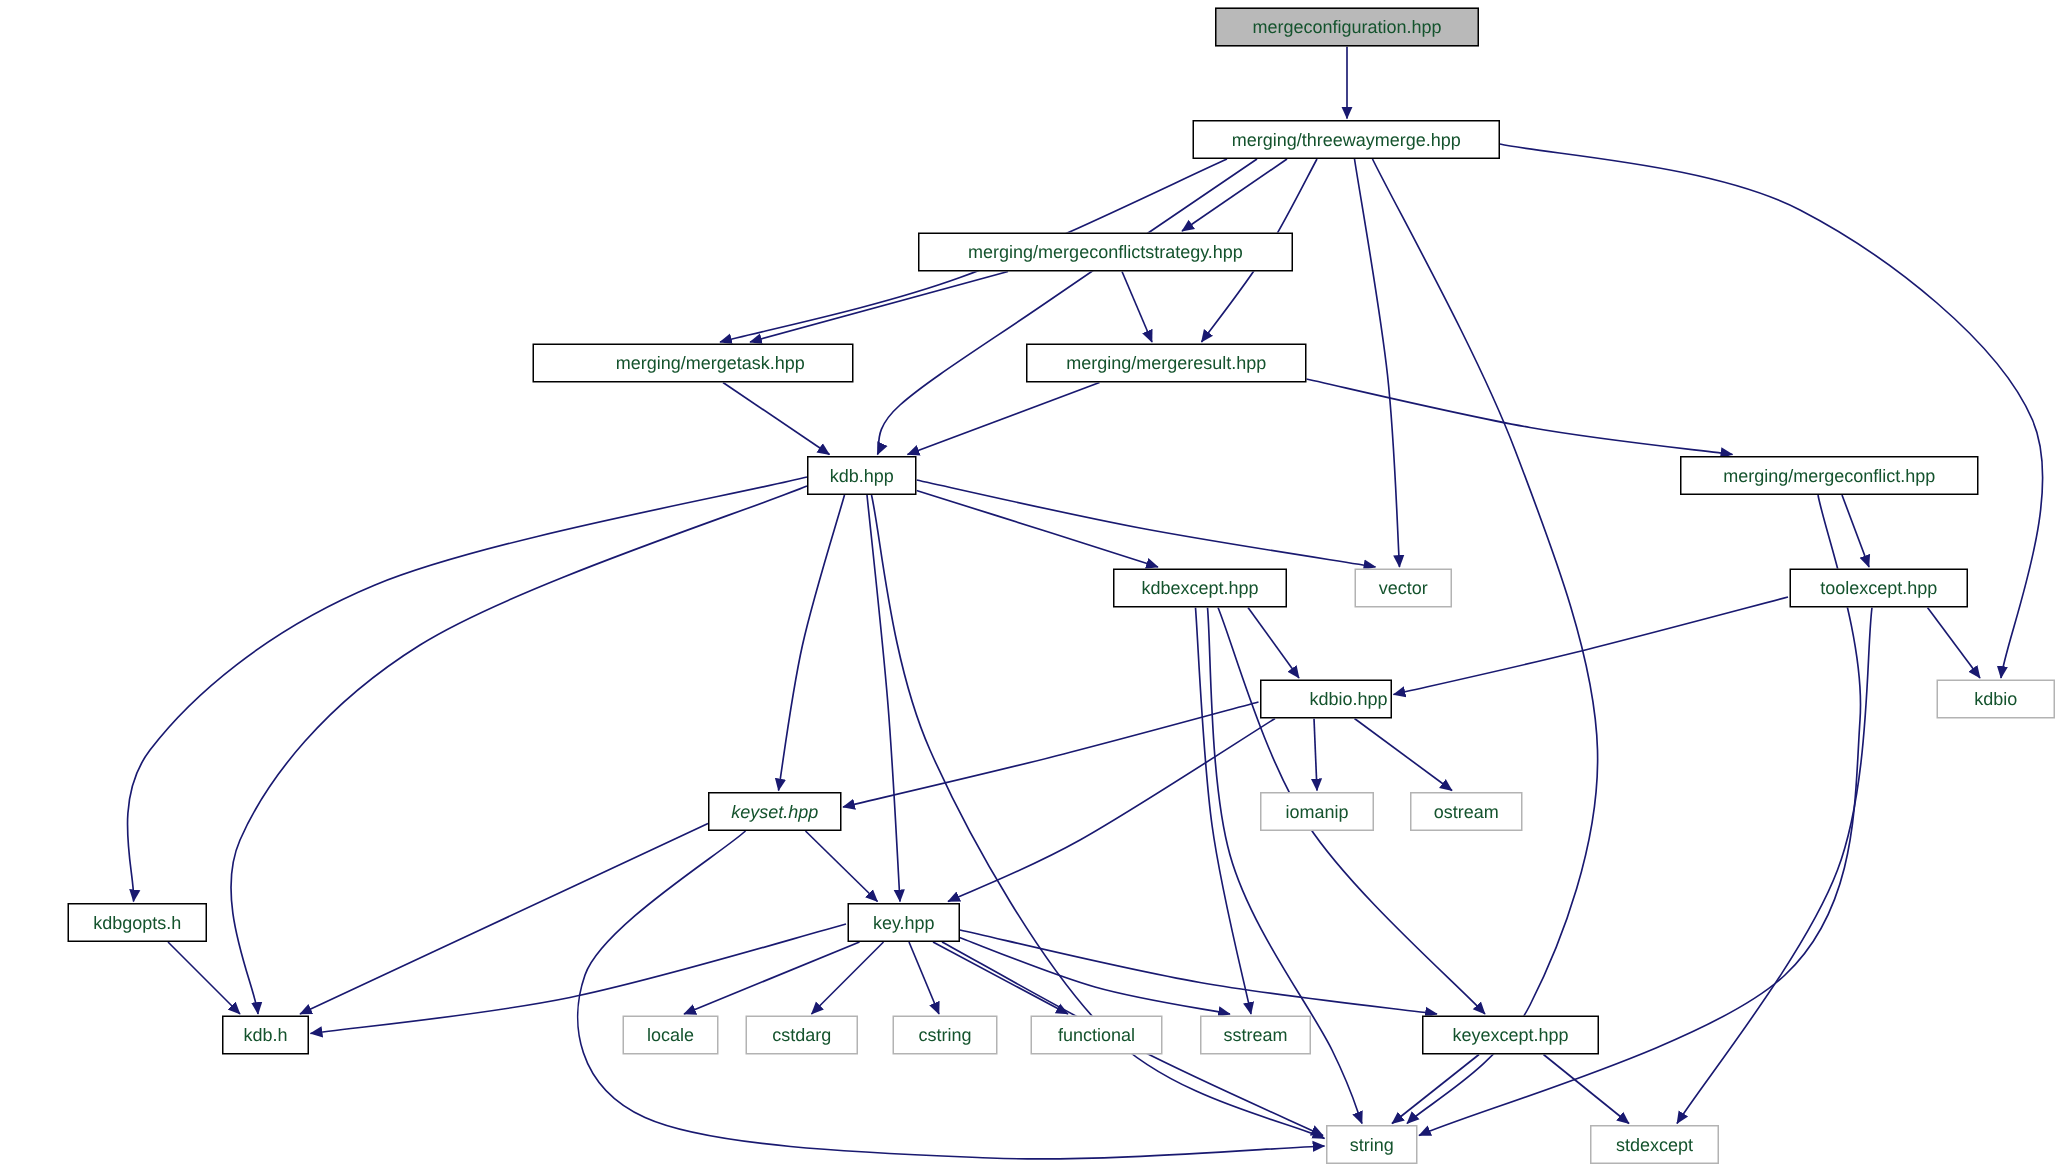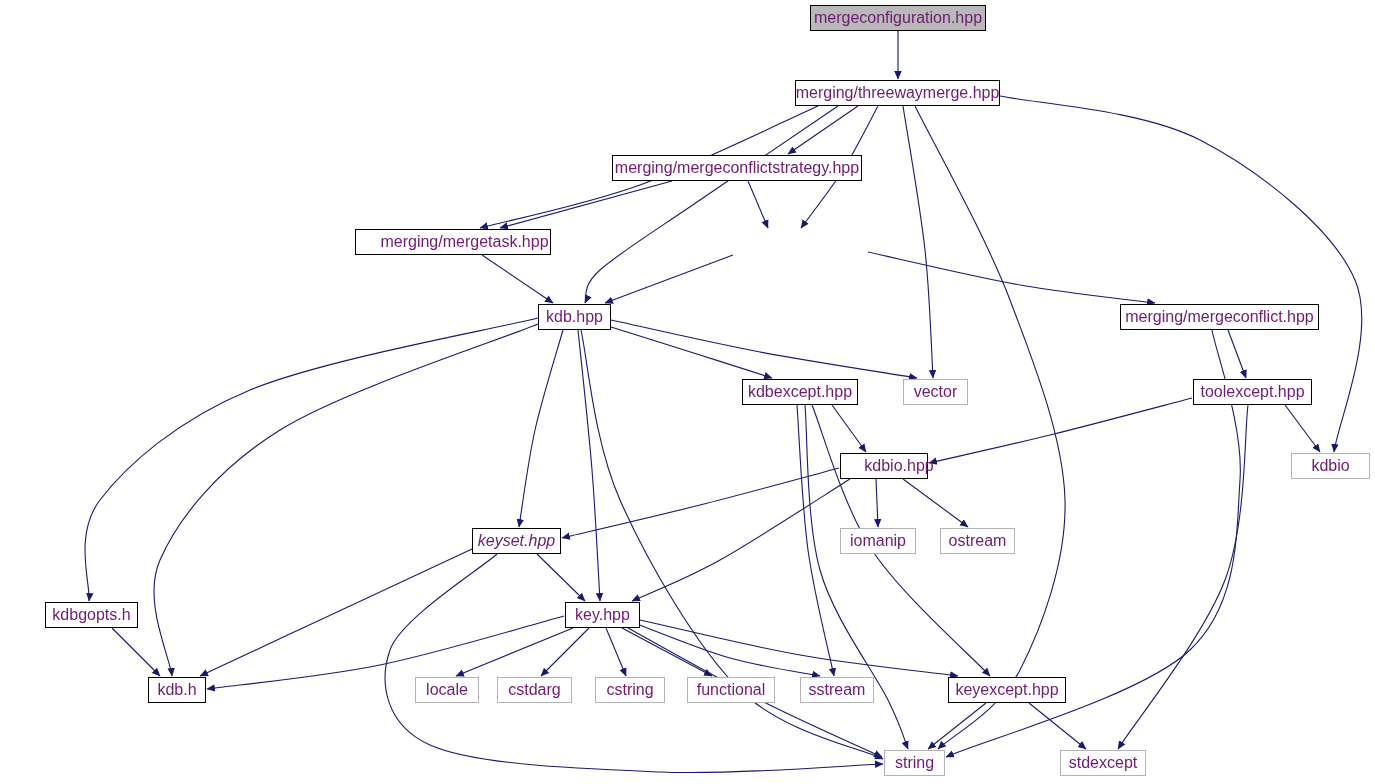--- a/index.html
+++ b/index.html
@@ -29,22 +29,22 @@
     height: 784px;
   }
   .node {
     position: absolute;
     box-sizing: border-box;
     display: flex;
     align-items: center;
     justify-content: center;
     background: #ffffff;
     border: 1px solid #000000;
-    color: #701a75;
-    font-size: 16px;
+    color: #14532d;
+    font-size: 12px;
     line-height: 1;
     white-space: nowrap;
     cursor: pointer;
   }
   .node.external {
     border-color: #b3b3b3;
     cursor: default;
   }
   .node.root {
     background: #b9b9b9;
@@ -109,21 +109,22 @@
         <path d="M637,624 C652.5,629.6666666666666 699.5,649.3333333333334 730,658 C760.5,666.6666666666666 805,673 820,676" fill="none" stroke="#191970" stroke-width="1.1" marker-end="url(#arrowhead)"></path>
         <path d="M986,703 L928,749" fill="none" stroke="#191970" stroke-width="1.1" marker-end="url(#arrowhead)"></path>
         <path d="M1029,703 L1086,749" fill="none" stroke="#191970" stroke-width="1.1" marker-end="url(#arrowhead)"></path>
         <path d="M112,628 L160,676" fill="none" stroke="#191970" stroke-width="1.1" marker-end="url(#arrowhead)"></path>
       </g>
   </svg>
   <div class="node-layer">
       <div class="node root" style="left: 810px; top: 5px; width: 176px; height: 26px;">mergeconfiguration.hpp</div>
       <div class="node project" style="left: 795px; top: 80px; width: 205px; height: 26px;">merging/threewaymerge.hpp</div>
       <div class="node project" style="left: 612px; top: 155px; width: 250px; height: 26px;">merging/mergeconflictstrategy.hpp</div>
-      <div class="node project" style="left: 355px; top: 229px; width: 196px; height: 26px; padding-left: 23px;">merging/mergetask.hpp</div>
+      <div class="node project" style="left: 355px; top: 229px; width: 214px; height: 26px; padding-left: 23px;">merging/mergetask.hpp</div>
+      <div class="node project" style="left: 684px; top: 229px; width: 187px; height: 26px;">merging/mergeresult.hpp</div>
       <div class="node project" style="left: 538px; top: 304px; width: 73px; height: 26px; text-align: center;">kdb.hpp</div>
       <div class="node project" style="left: 1120px; top: 304px; width: 199px; height: 26px;">merging/mergeconflict.hpp</div>
       <div class="node project" style="left: 742px; top: 379px; width: 116px; height: 26px; text-align: center;">kdbexcept.hpp</div>
       <div class="node external" style="left: 903px; top: 379px; width: 65px; height: 26px; text-align: right;">vector</div>
       <div class="node project" style="left: 1193px; top: 379px; width: 119px; height: 26px;">toolexcept.hpp</div>
       <div class="node project" style="left: 840px; top: 453px; width: 88px; height: 26px; padding-left: 30px;">kdbio.hpp</div>
       <div class="node external" style="left: 1291px; top: 453px; width: 79px; height: 26px;">kdbio</div>
       <div class="node external" style="left: 840px; top: 528px; width: 76px; height: 26px;">iomanip</div>
       <div class="node external" style="left: 940px; top: 528px; width: 75px; height: 26px;">ostream</div>
       <div class="node project" style="left: 472px; top: 528px; width: 89px; height: 26px; font-style: italic;">keyset.hpp</div>

